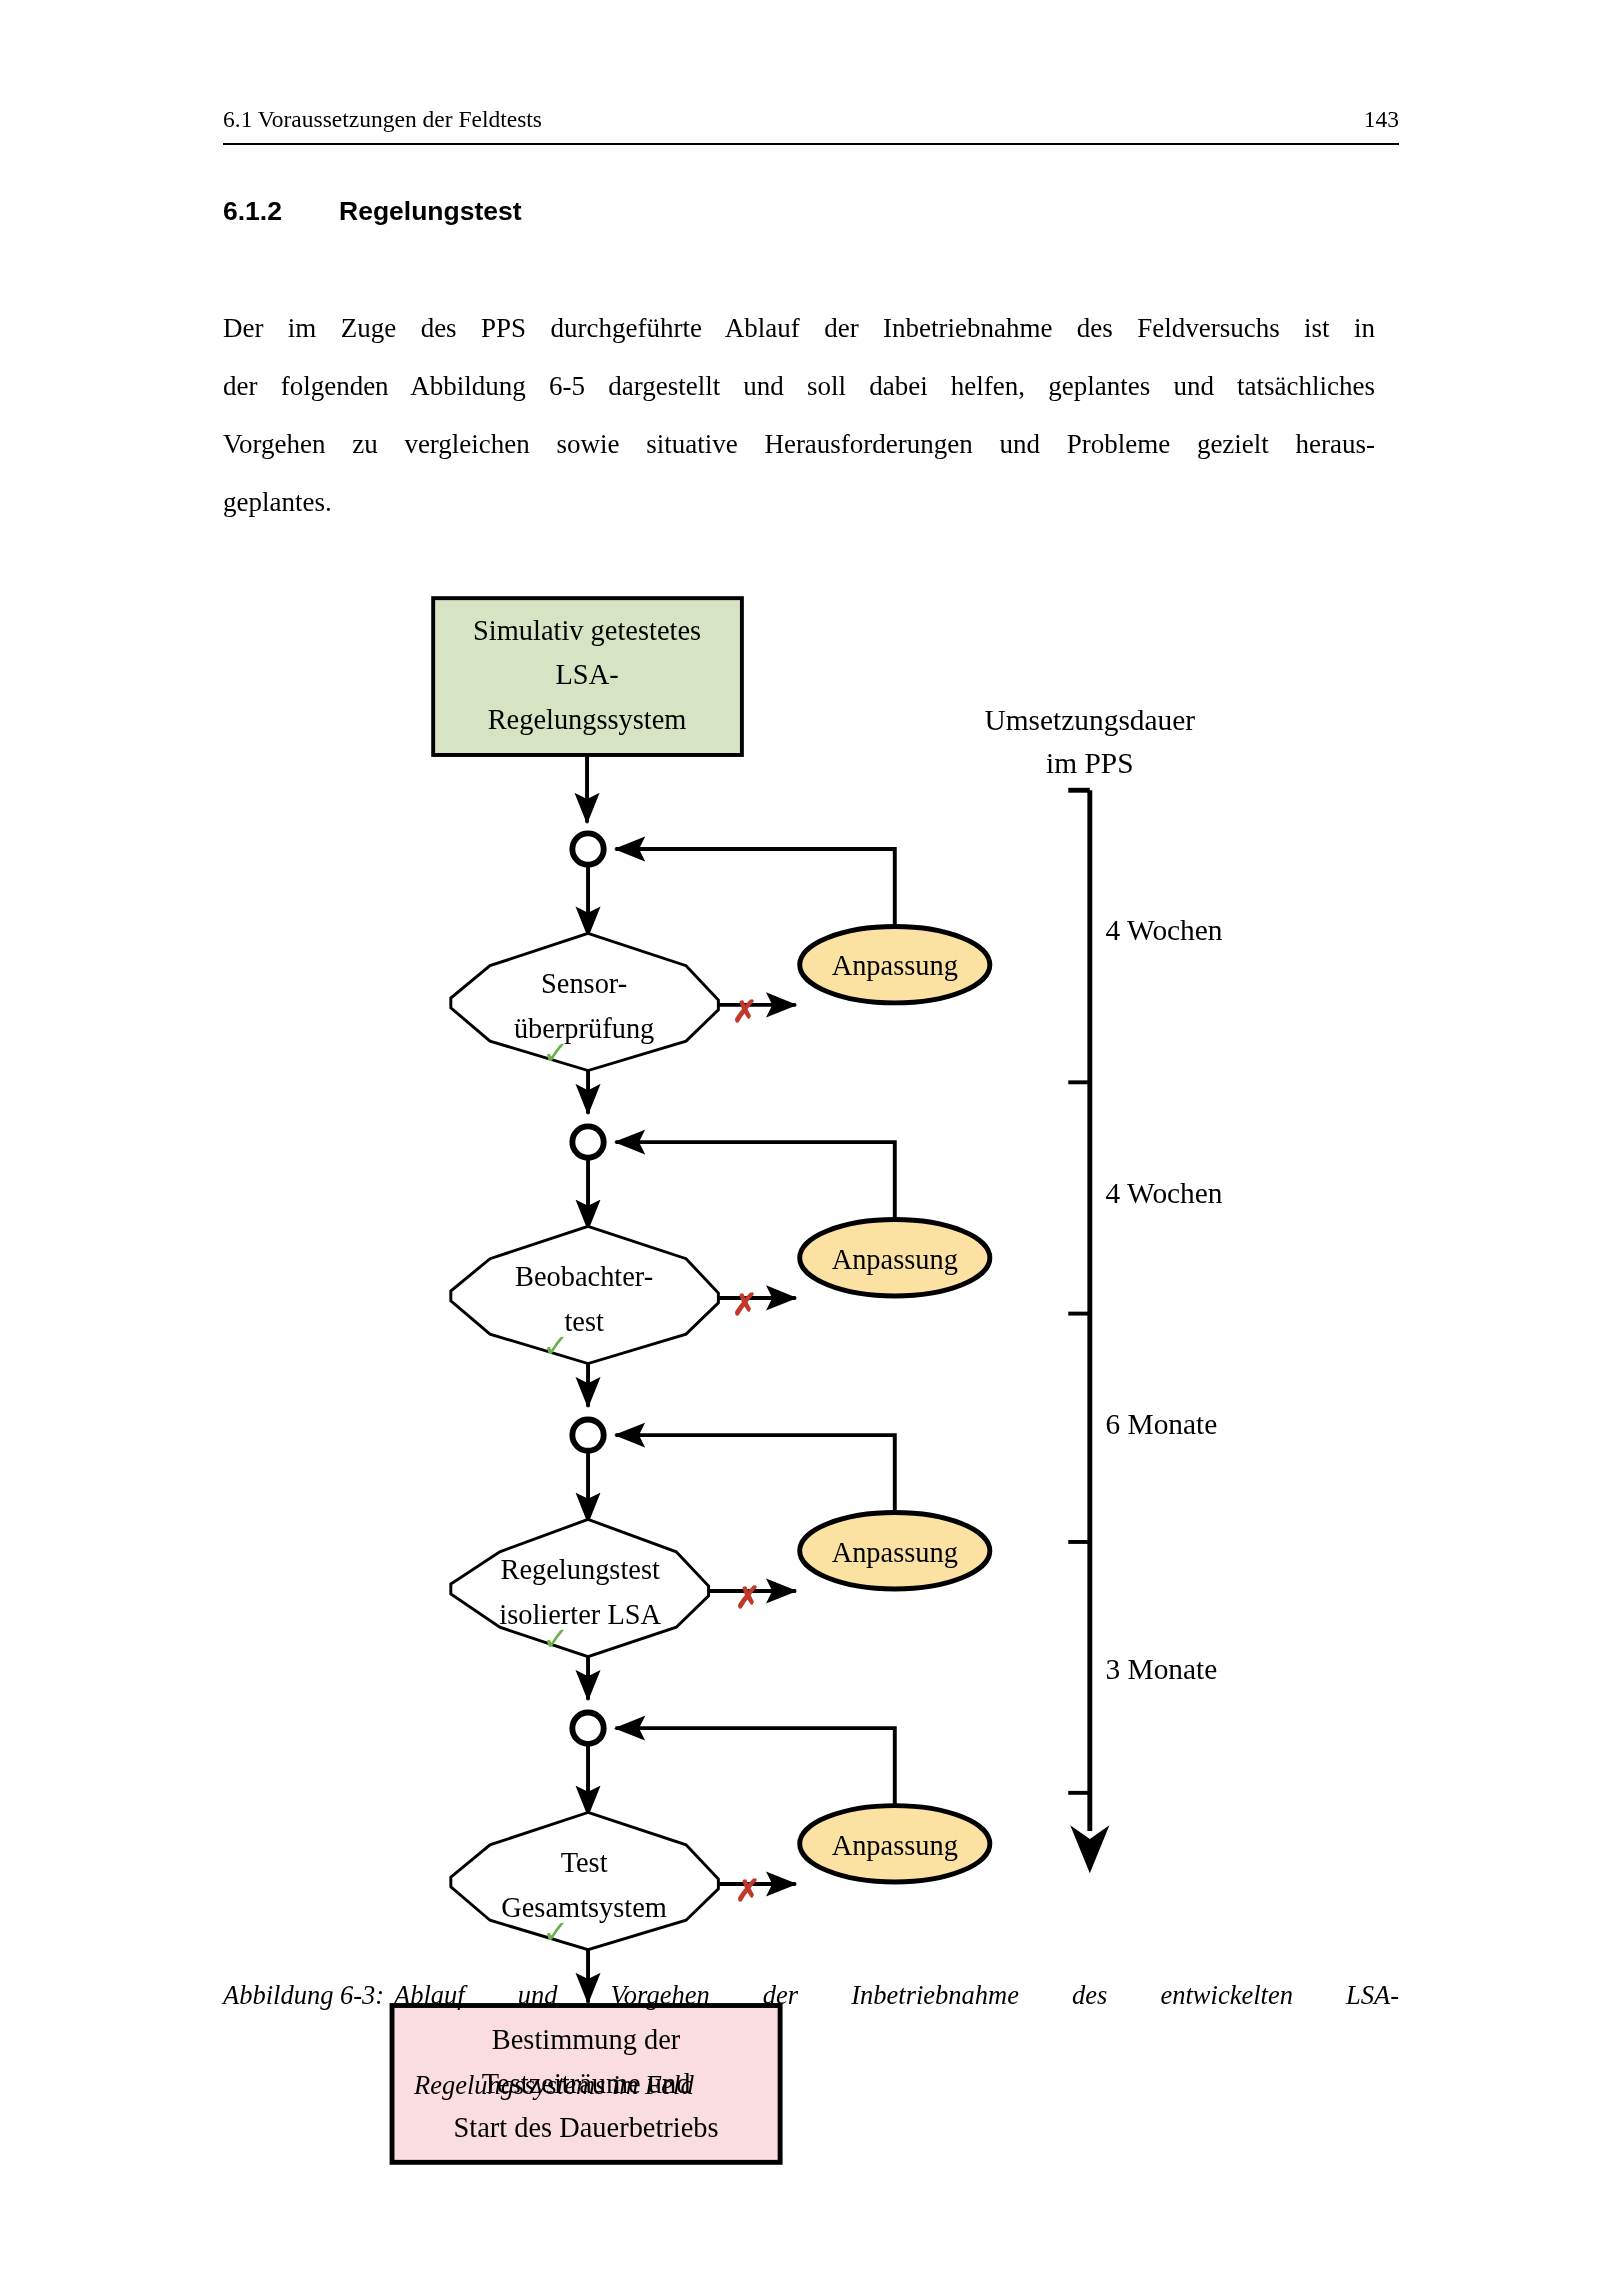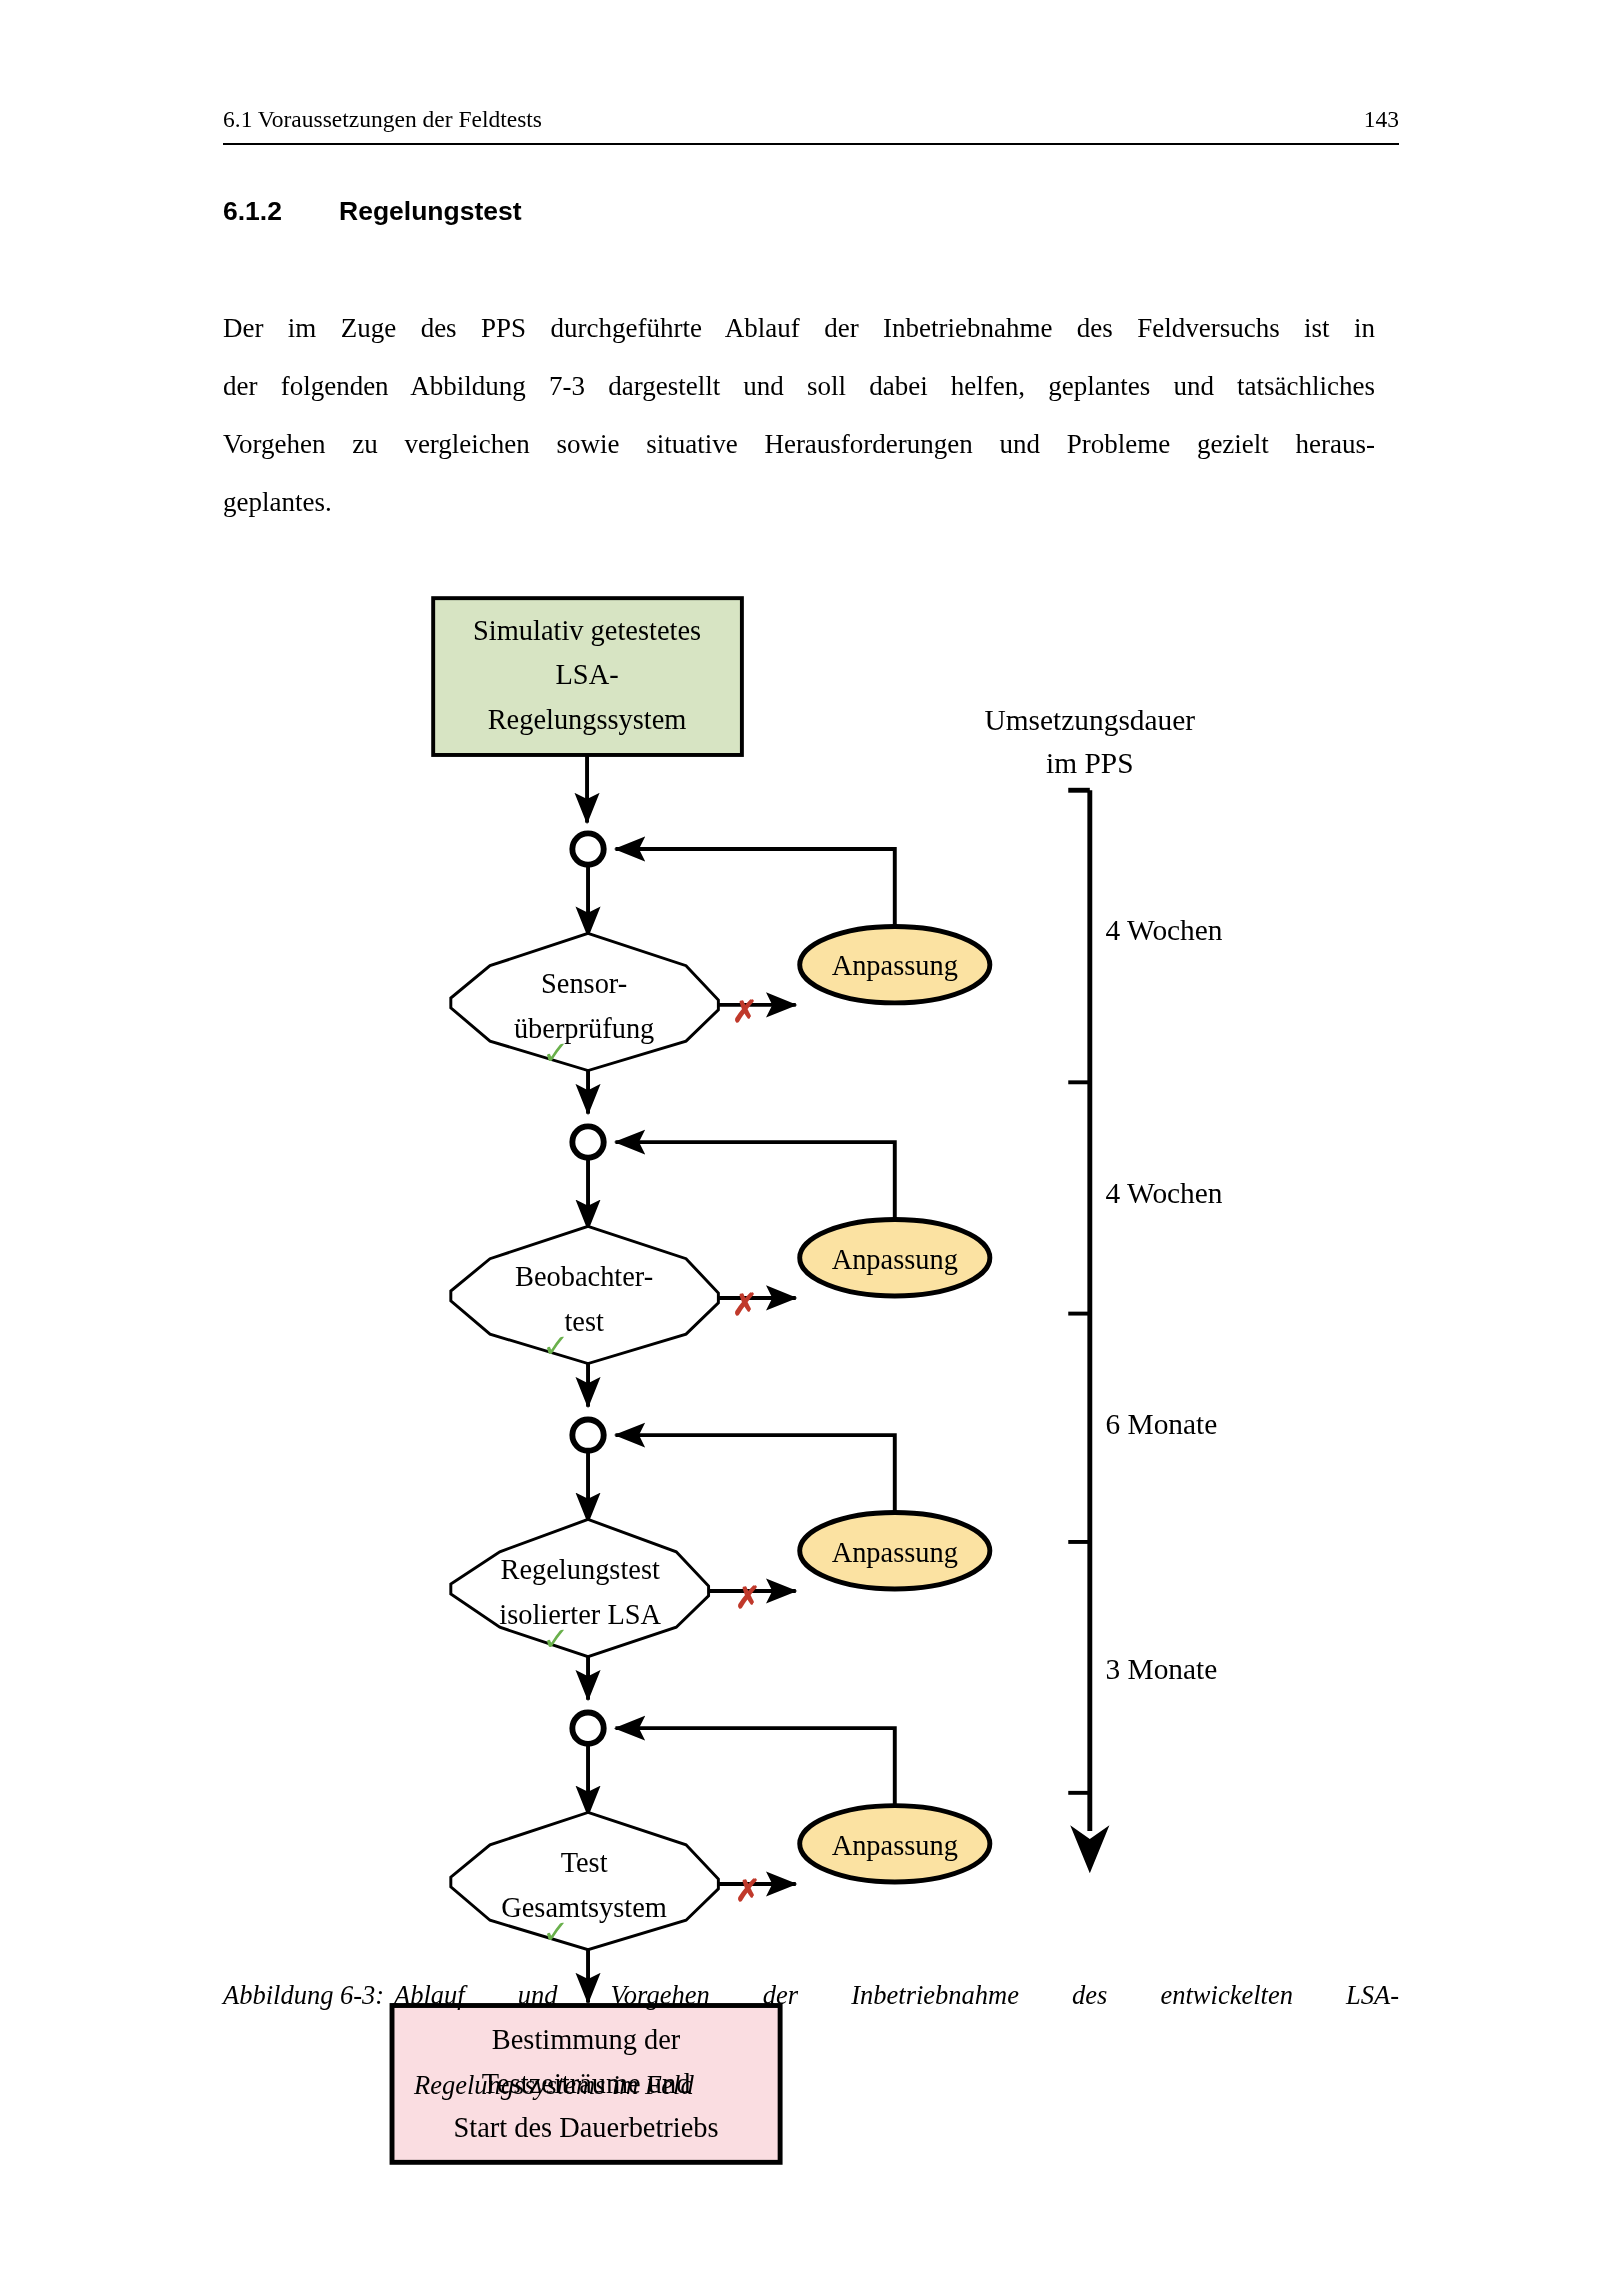--- a/index.html
+++ b/index.html
@@ -79,21 +79,21 @@
   </div>
   <div class="header-rule"></div>
 
   <div class="sec-heading">
     <span class="sec-num">6.1.2</span>
     <span>Regelungstest</span>
   </div>
 
   <div class="body-par">
     <span class="just" style="text-align-last:justify;">Der im Zuge des PPS durchgeführte Ablauf der Inbetriebnahme des Feldversuchs ist in</span>
-    <span class="just" style="text-align-last:justify;">der folgenden Abbildung 7-3 dargestellt und soll dabei helfen, geplantes und tatsächliches</span>
+    <span class="just" style="text-align-last:justify;">der folgenden Abbildung 6-5 dargestellt und soll dabei helfen, geplantes und tatsächliches</span>
     <span class="just" style="text-align-last:justify;">Vorgehen zu vergleichen sowie situative Herausforderungen und Probleme gezielt heraus-</span>
     <span>geplantes.</span>
   </div>
 
   <div class="figure">
     <svg width="1621" height="2293" viewBox="0 0 1654 2339" xmlns="http://www.w3.org/2000/svg">
       <defs>
         <marker id="arrow" markerWidth="9" markerHeight="9" refX="7.6" refY="3.2" orient="auto" markerUnits="strokeWidth">
           <path d="M0,0 L8,3.2 L0,6.4 L1.6,3.2 z" fill="#000"></path>
         </marker>

